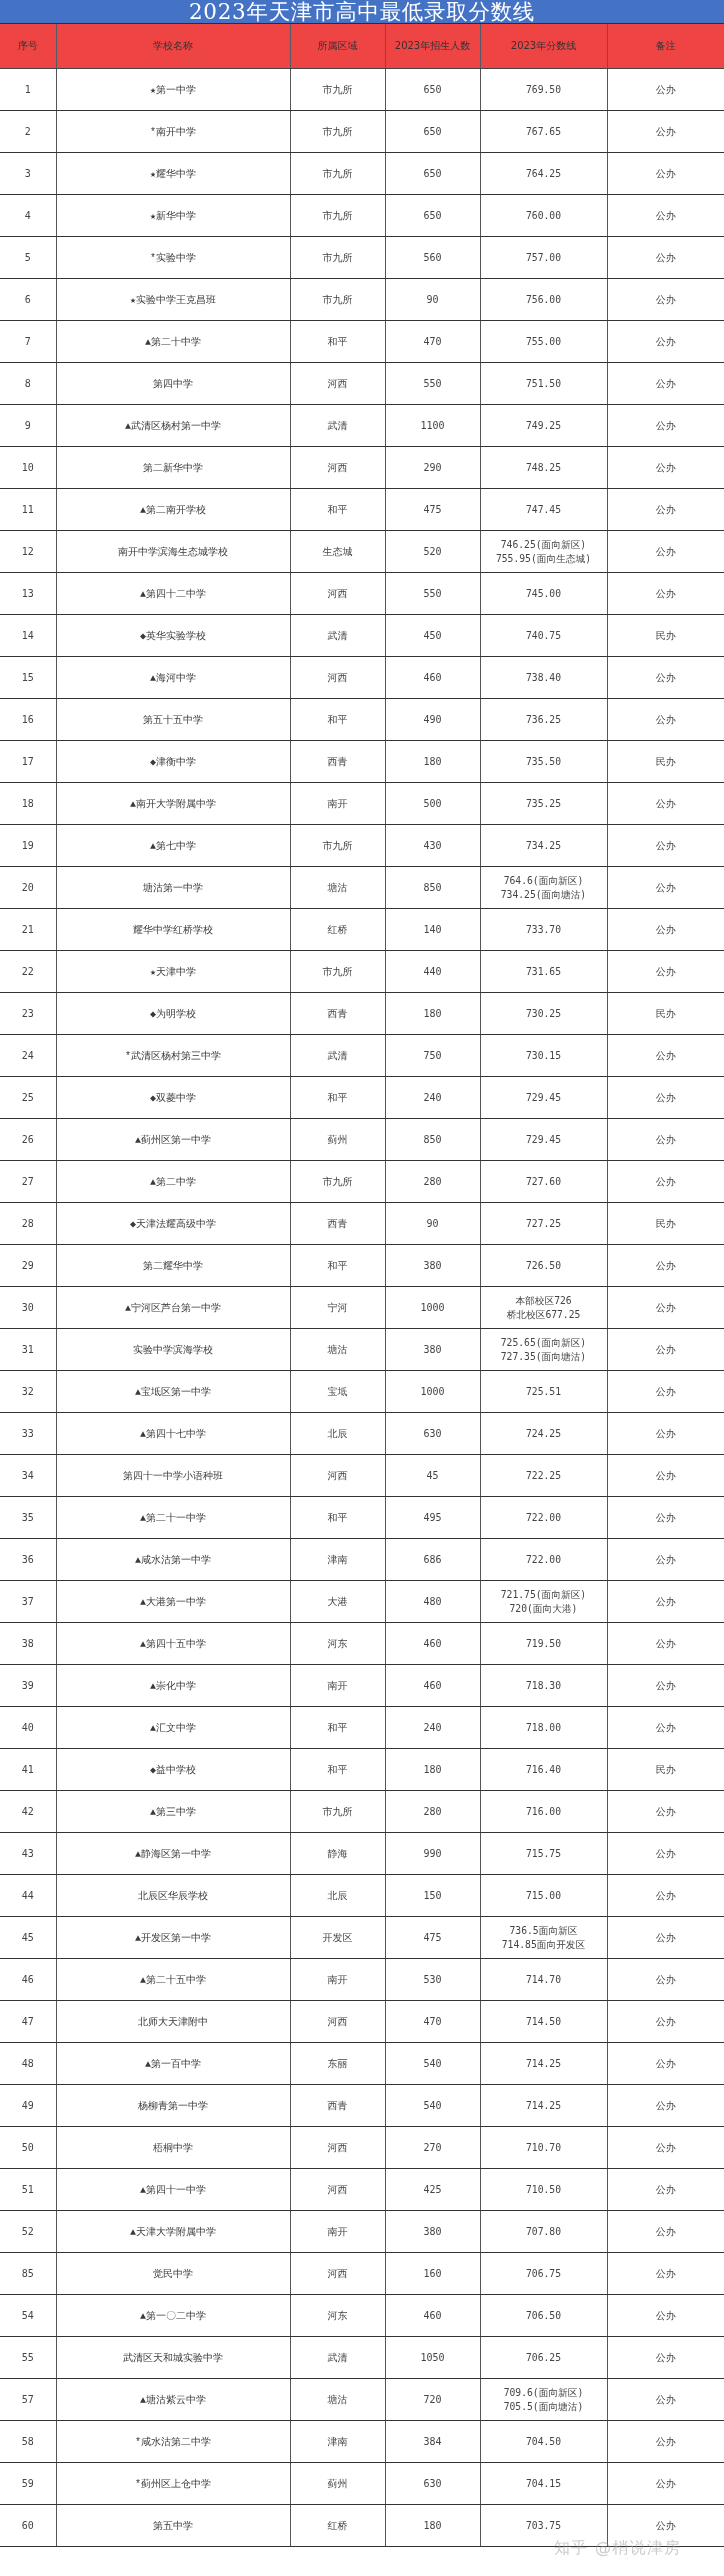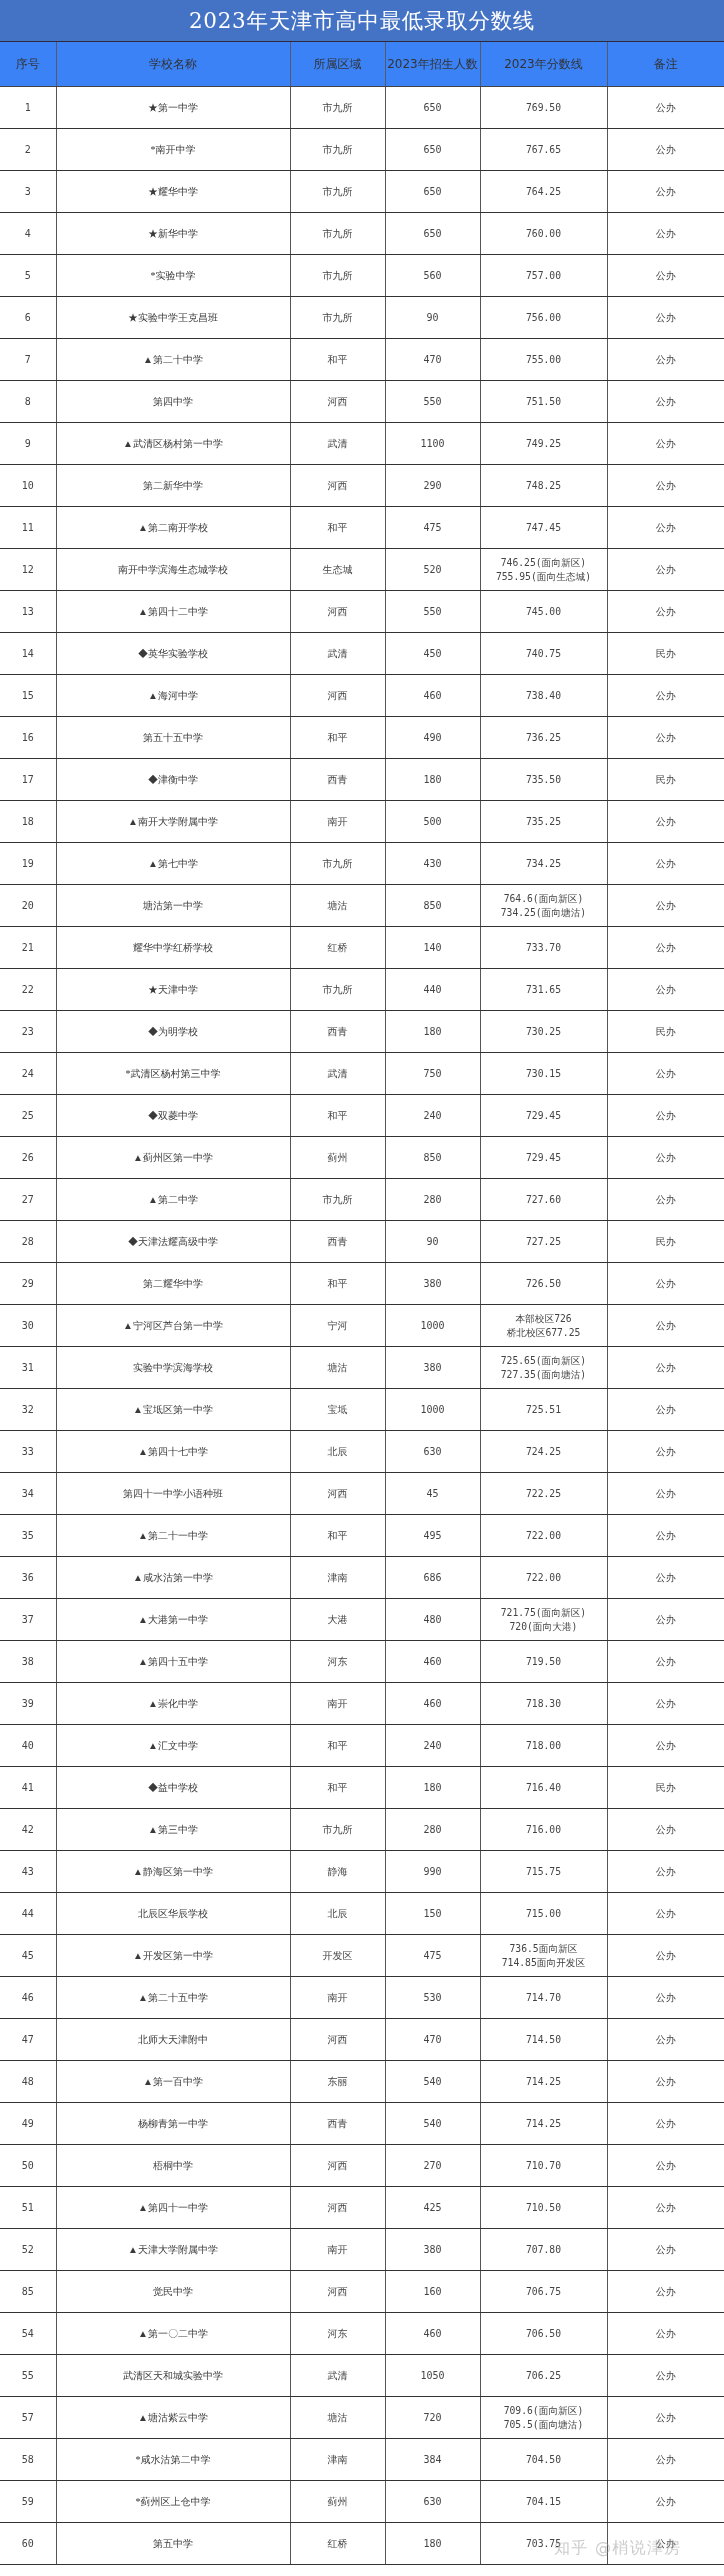--- a/index.html
+++ b/index.html
@@ -1,37 +1,37 @@
 <!DOCTYPE html>
 <html style="font-size:10.7px"><head>
 <meta charset="utf-8">
 <style>
   html, body { margin: 0; padding: 0; background: #ffffff; }
   body { width: 724px; height: 2576px; overflow: hidden; position: relative; font-family: "DejaVu Sans", sans-serif; color: #333; }
   .title-bar {
-    height: 42px; background: #4472C4; color: #ffffff;
+    height: 24px; background: #4472C4; color: #ffffff;
     display: flex; align-items: center; justify-content: center;
     font-family: "DejaVu Serif", serif; font-size: 21.5px; letter-spacing: 0.7px;
     border-bottom: 0.7px solid #2b2b3a; box-sizing: border-box;
   }
   table { border-collapse: collapse; width: 724px; table-layout: fixed; }
   col.c1 { width: 56px; } col.c2 { width: 234px; } col.c3 { width: 95px; }
   col.c4 { width: 95px; } col.c5 { width: 127px; } col.c6 { width: 117px; }
   th {
-    height: 42px; background: #3b82f6; font-weight: normal; font-size: 12px; color: #333;
+    height: 42px; background: #ef4444; font-weight: normal; font-size: 10px; color: #333;
     border-right: 1px solid #555a6a; border-bottom: 1px solid #444;
   }
   th:last-child { border-right: none; }
   td {
     height: 41px; text-align: center; font-size: 10px; color: #444;
     border-right: 1px solid #555; border-bottom: 1px solid #333; padding: 0;
     font-family: "DejaVu Sans Mono", monospace;
   }
   td:last-child { border-right: none; }
-  td.name { font-family: Liberation Serif, serif; color: #3a3a3a; }
+  td.name { font-family: Liberation Mono, monospace; color: #3a3a3a; }
   td.area, td.note { font-family: "DejaVu Sans", sans-serif; }
   td.score { line-height: 1.4; font-size: 9.7px; }
   .score-line { display: block; }
   .watermark {
     position: absolute; left: 554px; top: 2538px; font-size: 16px; color: rgba(160,160,160,0.55);
     font-family: "DejaVu Sans", sans-serif; pointer-events: none; letter-spacing: 1.3px;
   }
 </style>
 </head>
 <body>

